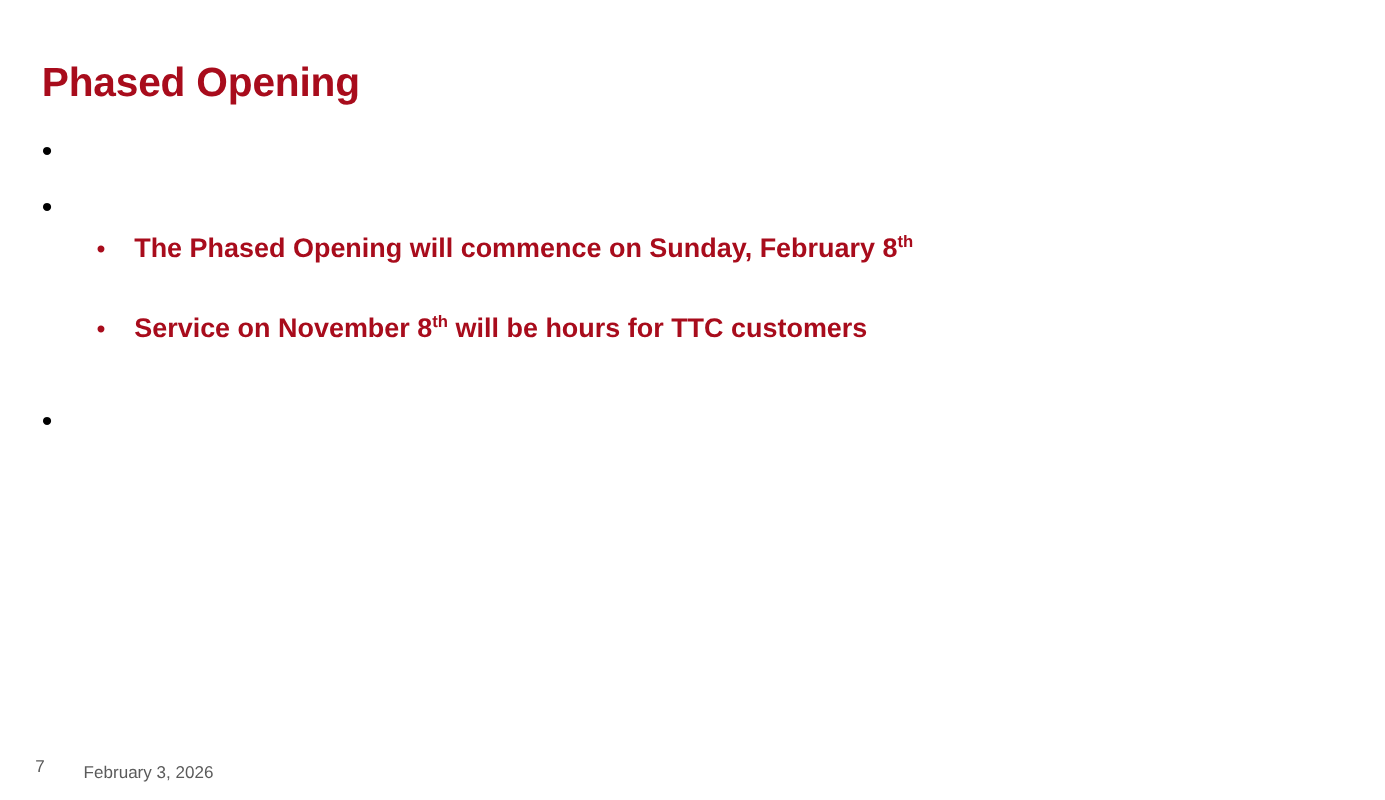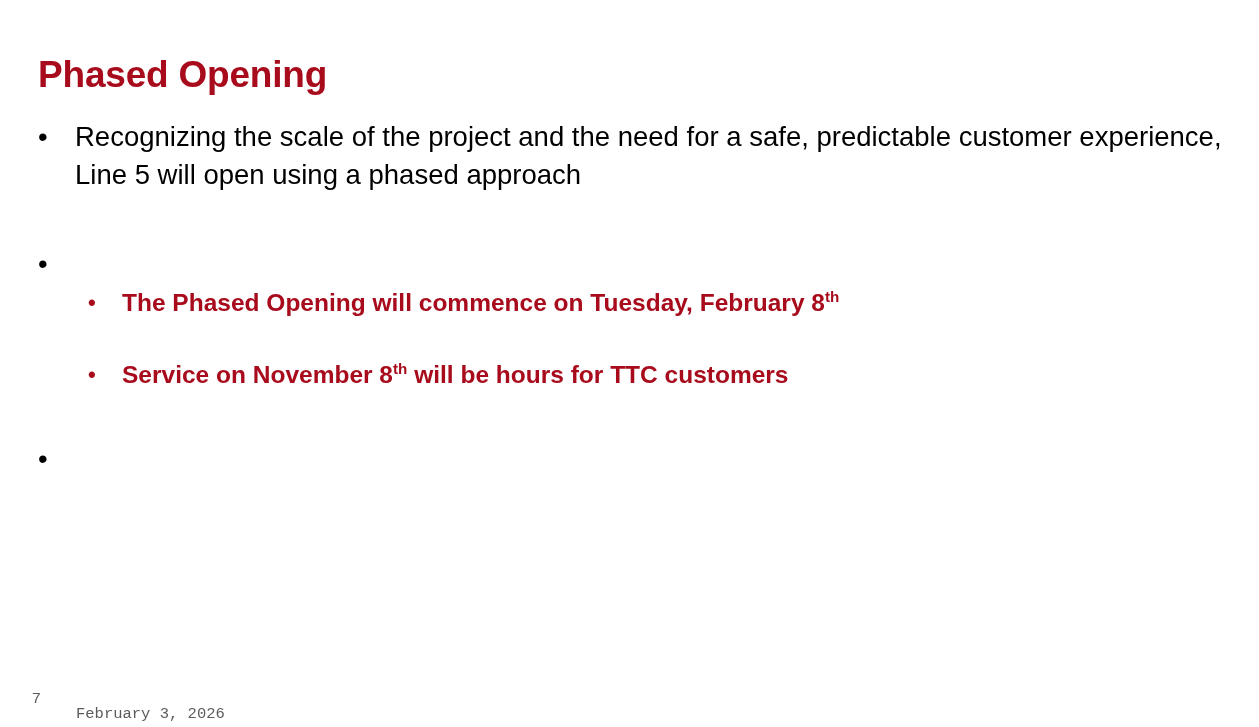--- a/index.html
+++ b/index.html
@@ -112,50 +112,48 @@
     font-weight: normal;
   }
   .footer .page-no {
     position: absolute;
     left: 32px;
     top: 0;
   }
   .footer .foot-date {
     position: absolute;
     left: 76px;
-    top: 16px;
+    top: 5px;
     white-space: nowrap;
-    font-family: Liberation Mono, monospace;
   }
 </style>
 </head>
 <body>
 
 <div class="slide">
 
   <h1 class="slide-title">Phased Opening</h1>
 
   <div class="body-area">
 
     <div class="bullet-row lvl1">
       <span class="dot">•</span>
-      <span>Recognizing the scale of the project and the need for a safe, predictable customer experience, Line 5 will open using a phased approach</span>
     </div>
 
     <div class="gap-lg"></div>
 
     <div class="bullet-row lvl1">
       <span class="dot">•</span>
     </div>
 
     <div class="gap-sm"></div>
 
     <div class="bullet-row lvl2">
       <span class="dot">•</span>
-      <span>The Phased Opening will commence on Tuesday, February 8</span><span class="sup">th</span><span></span>
+      <span>The Phased Opening will commence on Sunday, February 8</span><span class="sup">th</span><span></span>
     </div>
 
     <div class="gap-md"></div>
 
     <div class="bullet-row lvl2">
       <span class="dot">•</span>
       <span>Service on November 8</span><span class="sup">th</span><span> will be hours for TTC customers</span>
     </div>
 
     <div class="gap-xs"></div>

